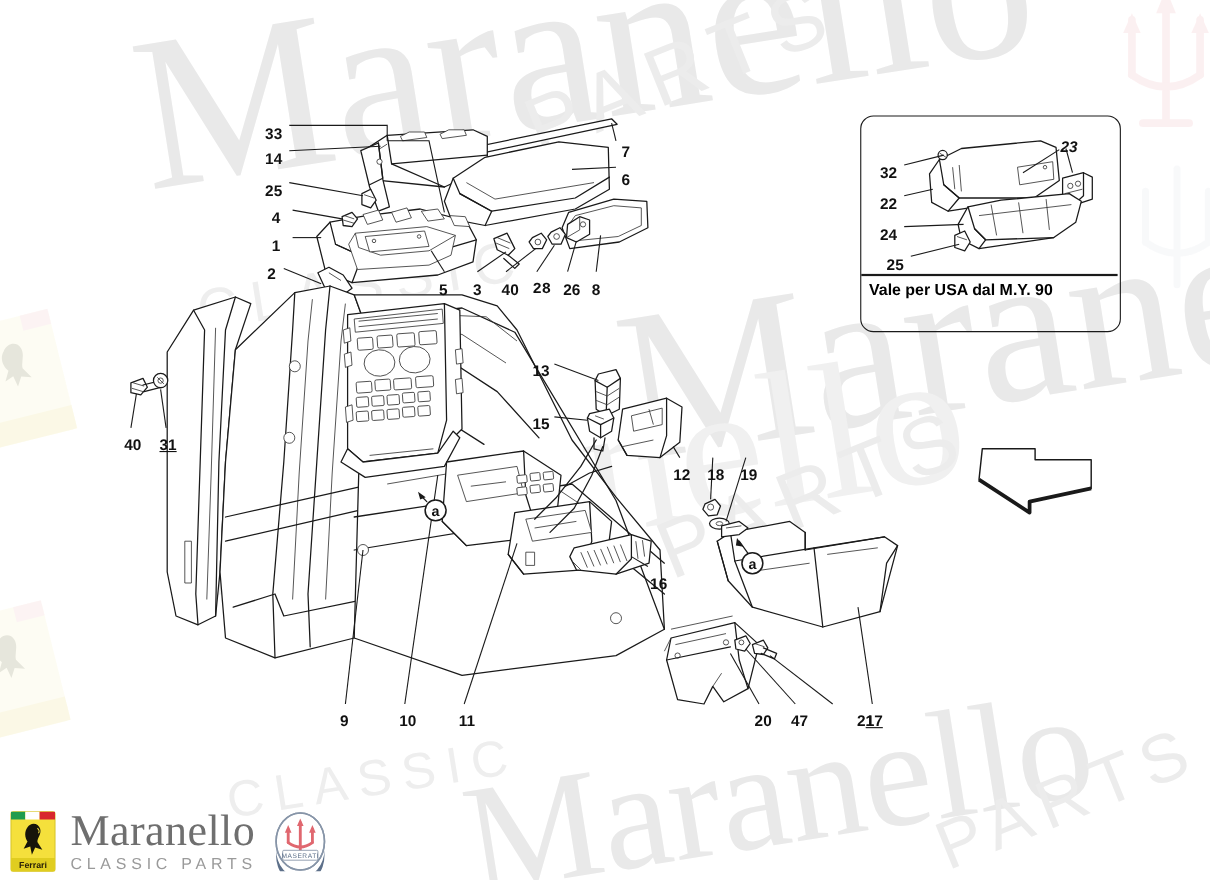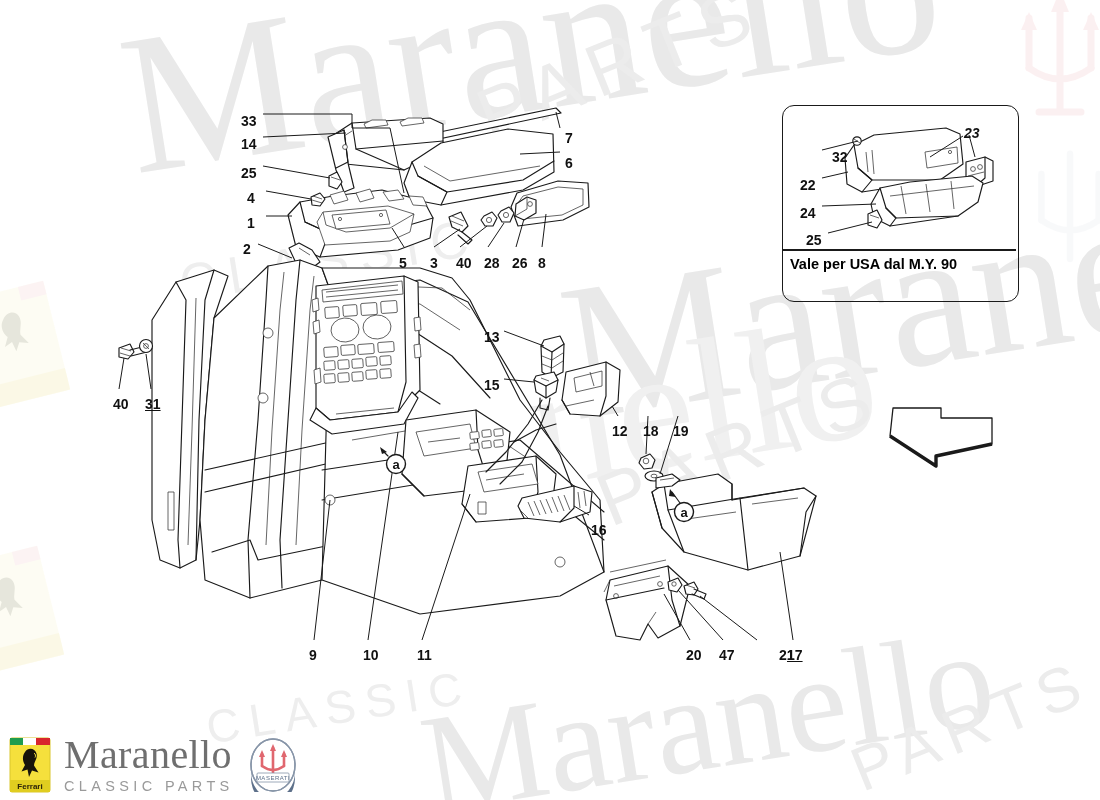--- a/index.html
+++ b/index.html
@@ -539,39 +539,39 @@
     <div class="lbl" style="left: 241px; top: 137px;">14</div>
     <div class="lbl" style="left: 241px; top: 166px;">25</div>
     <div class="lbl" style="left: 247px; top: 191px;">4</div>
     <div class="lbl" style="left: 247px; top: 216px;">1</div>
     <div class="lbl" style="left: 243px; top: 242px;">2</div>
     <div class="lbl" style="left: 565px; top: 131px;">7</div>
     <div class="lbl" style="left: 565px; top: 156px;">6</div>
     <div class="lbl" style="left: 399px; top: 256px;">5</div>
     <div class="lbl" style="left: 430px; top: 256px;">3</div>
     <div class="lbl" style="left: 456px; top: 256px;">40</div>
-    <div class="lbl" style="left: 484px; top: 256px;">28</div>
+    <div class="lbl" style="left: 484px; top: 256px; font-family: Liberation Mono, monospace;">28</div>
     <div class="lbl" style="left: 512px; top: 256px;">26</div>
     <div class="lbl" style="left: 538px; top: 256px;">8</div>
     <div class="lbl" style="left: 113px; top: 397px;">40</div>
     <div class="lbl" style="left: 145px; top: 397px; text-decoration: underline;">31</div>
     <div class="lbl" style="left: 484px; top: 330px;">13</div>
     <div class="lbl" style="left: 484px; top: 378px;">15</div>
     <div class="lbl" style="left: 612px; top: 424px;">12</div>
     <div class="lbl" style="left: 643px; top: 424px;">18</div>
     <div class="lbl" style="left: 673px; top: 424px;">19</div>
     <div class="lbl" style="left: 591px; top: 523px;">16</div>
     <div class="lbl" style="left: 309px; top: 648px;">9</div>
     <div class="lbl" style="left: 363px; top: 648px;">10</div>
     <div class="lbl" style="left: 417px; top: 648px;">11</div>
     <div class="lbl" style="left: 686px; top: 648px;">20</div>
     <div class="lbl" style="left: 719px; top: 648px;">47</div>
     <div class="lbl" style="left: 753px; top: 648px; margin-left: 26px;">21</div>
     <div class="lbl" style="left: 787px; top: 648px; text-decoration: underline;">17</div>
-    <div class="lbl" style="left: 800px; top: 150px; margin-left: 32px;">32</div>
+    <div class="lbl" style="left: 800px; top: 150px;">32</div>
     <div class="lbl" style="left: 800px; top: 178px;">22</div>
     <div class="lbl" style="left: 800px; top: 206px;">24</div>
     <div class="lbl" style="left: 806px; top: 233px;">25</div>
     <div class="lbl" style="left: 964px; top: 126px; font-style: italic;">23</div>
   </div>
 
 <div id="inset-box"></div>
 <div id="inset-divider"></div>
 <div id="inset-caption">
   <div>Vale per USA dal M.Y. 90</div>

